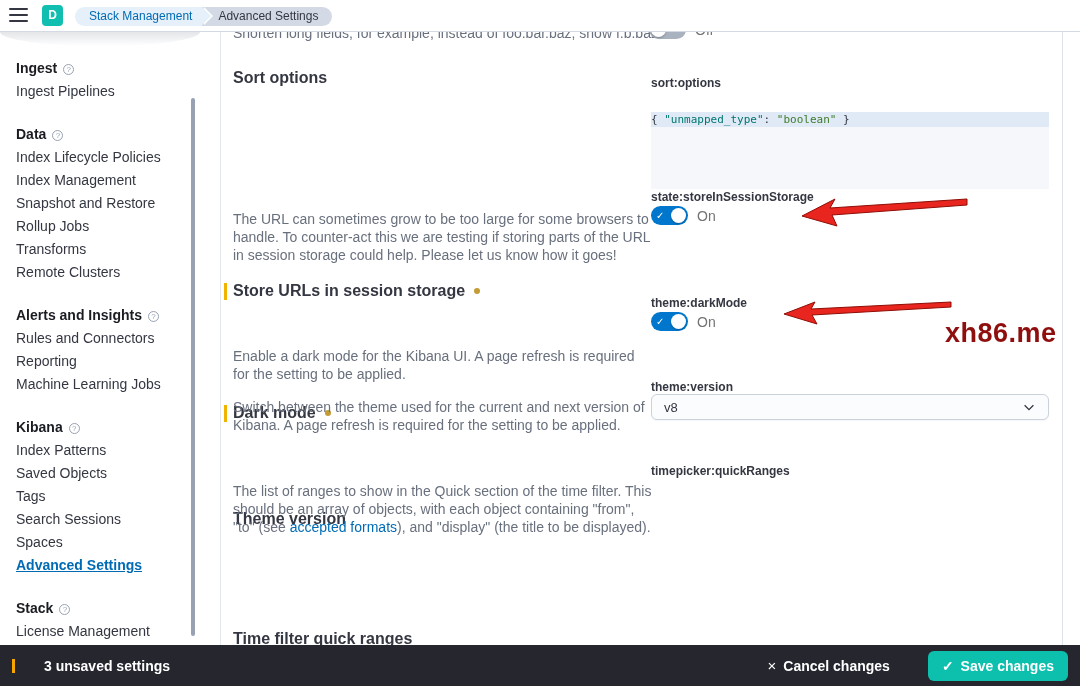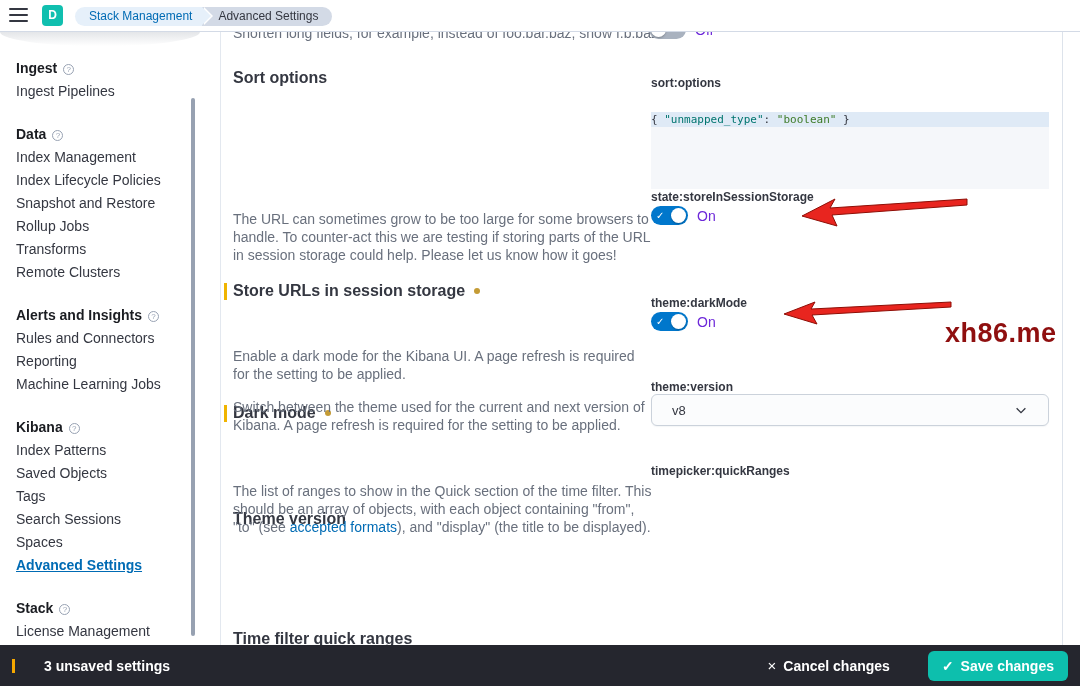--- a/index.html
+++ b/index.html
@@ -37,33 +37,33 @@
   .dot { display:inline-block; width:6px; height:6px; border-radius:50%; background:#C49B35; margin-left:9px; vertical-align:2px; }
 
   
   .switch-row { display:flex; align-items:center; gap:9px; }
   .switch { position:relative; width:37px; height:19px; border-radius:10px; background:#0077CC; cursor:pointer; flex:none; }
   .switch .knob { position:absolute; right:2px; top:2px; width:15px; height:15px; border-radius:50%; background:#fff; box-shadow:0 1px 2px rgba(0,0,0,.25); }
   .switch .mark { position:absolute; left:5px; top:2px; color:#fff; font-size:10px; line-height:15px; }
   .switch.off { background:#A9B2BF; }
   .switch.off .knob { left:2px; right:auto; }
   .switch.off .mark { left:auto; right:6px; color:#fff; }
-  .switch-label { font-size:14px; color:#6d28d9; }
+  .switch-label { font-size:14px; color:#737373; }
 
   
   .code { background:#F5F7FA; font-family:"DejaVu Sans Mono", monospace; font-size:11px; line-height:12px; color:#343741; overflow:hidden; position:relative; cursor:text; }
   .code .code-line { height:12px; white-space:pre; position:relative; z-index:1; }
   .tk-k { color:#00756F; }
   .tk-g { color:#3D7B28; }
   .code .hl { background:#DFEAF6; }
   .code-sort { line-height:15px; }
   .code-sort .code-line { height:15px; }
 
   
-  .select { width:398px; height:32px; background:#FBFCFD; border:1px solid #CBD2DB; border-radius:6px; display:flex; align-items:center; padding:0 20px; font-size:13px; color:#343741; cursor:pointer; box-shadow:0 1px 1px rgba(152,162,179,0.1); }
+  .select { width:398px; height:26px; background:#FBFCFD; border:1px solid #CBD2DB; border-radius:6px; display:flex; align-items:center; padding:0 12px; font-size:13px; color:#343741; cursor:pointer; box-shadow:0 1px 1px rgba(152,162,179,0.1); }
   .select .val { flex:1; }
 
   
   .arrow { position:absolute; z-index:20; }
   .watermark { position:absolute; font-size:27px; font-weight:700; color:#8F0F0F; letter-spacing:0.5px; z-index:20; }
 
   
   .page-scroll-line { position:absolute; left:1062px; top:32px; width:1px; height:613px; background:#DDE3EB; }
 
   
@@ -94,22 +94,22 @@
   </div>
 
   <div class="sidebar">
     <div>
         <div class="side-section">
           <div class="side-head">Ingest<span class="info-icon">?</span></div>
           <div class="side-item">Ingest Pipelines</div>
         </div>
         <div class="side-section">
           <div class="side-head">Data<span class="info-icon">?</span></div>
+          <div class="side-item">Index Lifecycle Policies</div>
           <div class="side-item">Index Management</div>
-          <div class="side-item">Index Lifecycle Policies</div>
           <div class="side-item">Snapshot and Restore</div>
           <div class="side-item">Rollup Jobs</div>
           <div class="side-item">Transforms</div>
           <div class="side-item">Remote Clusters</div>
         </div>
         <div class="side-section">
           <div class="side-head">Alerts and Insights<span class="info-icon">?</span></div>
           <div class="side-item">Rules and Connectors</div>
           <div class="side-item">Reporting</div>
           <div class="side-item">Machine Learning Jobs</div>

